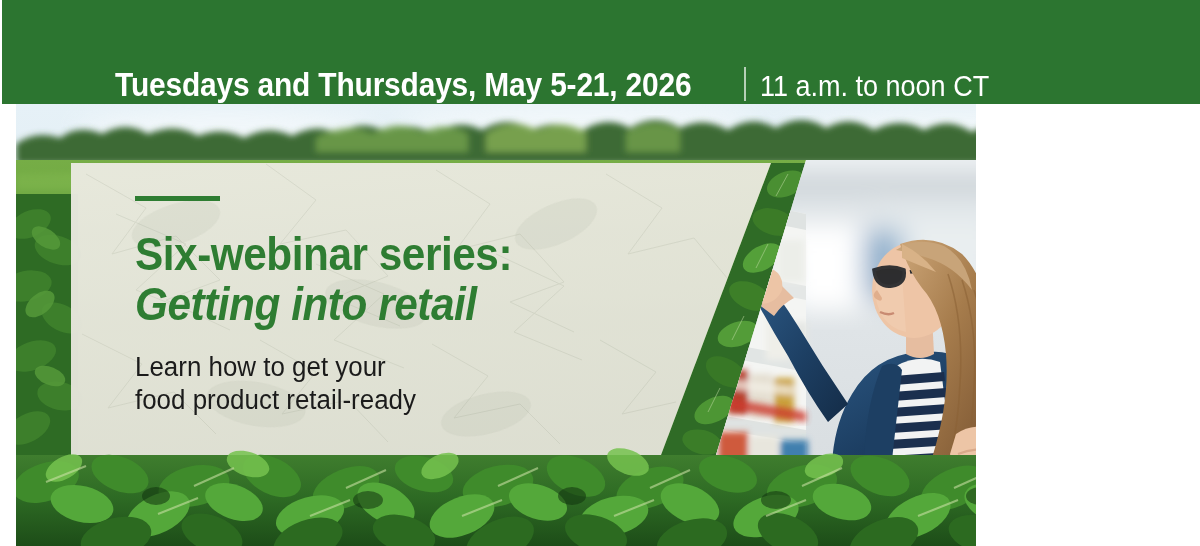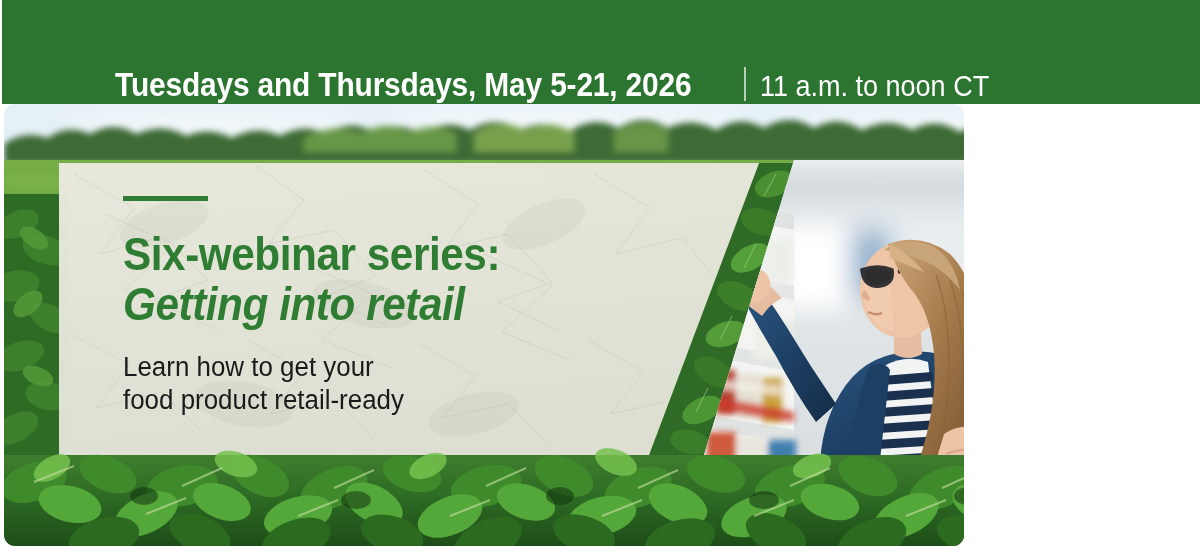--- a/index.html
+++ b/index.html
@@ -44,23 +44,22 @@
     color:#ffffff;
     font-family:"Liberation Sans",sans-serif;
     font-weight:normal;
     font-size:30px;
     transform:scaleX(.9);
     transform-origin:left center;
   }
 
   
   #stage{
-    position:absolute;left:4px;top:104px;width:960px;height:442px;
+    position:absolute;left:16px;top:104px;width:960px;height:442px;
     overflow:hidden;
-    border-radius:11px;
   }
   #stage svg{display:block;}
 
   
   #copy{
     position:absolute;
     left:119px;top:92px;   
     width:470px;
     z-index:5;
   }

